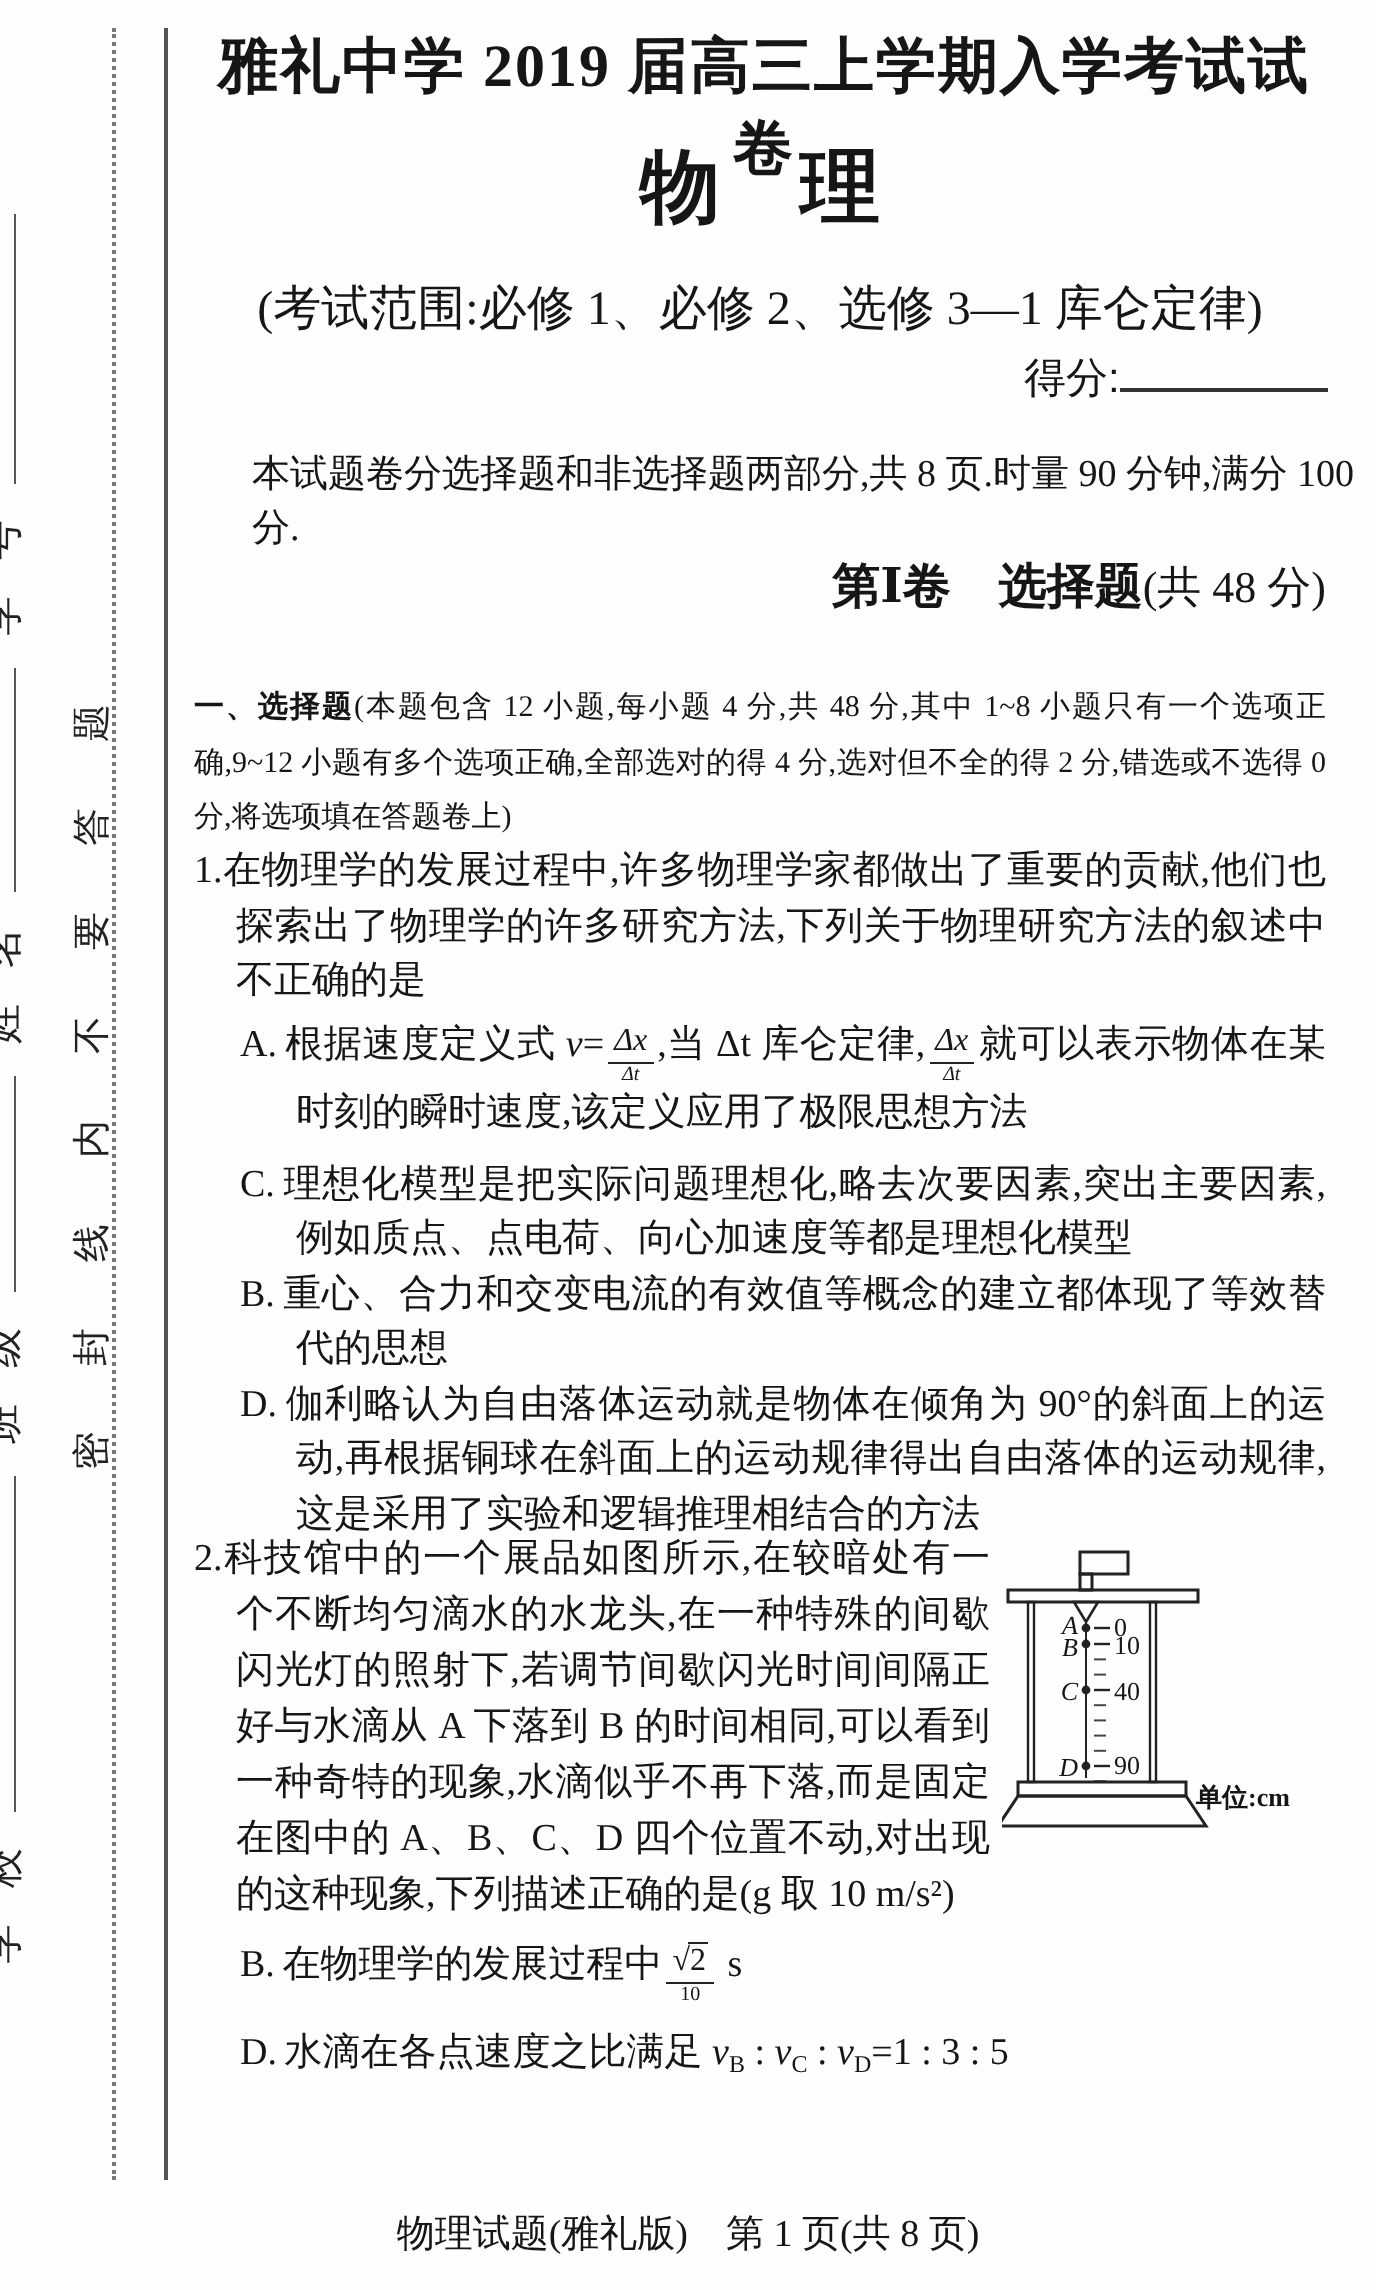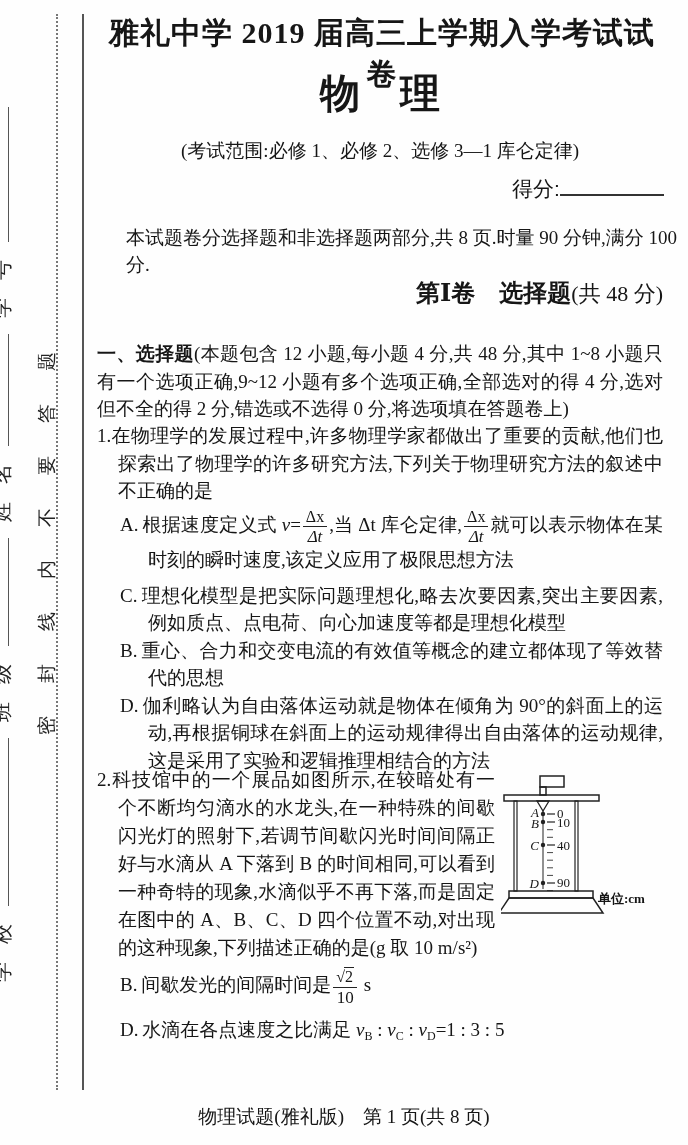--- a/index.html
+++ b/index.html
@@ -29,39 +29,39 @@
   
   .title {
     position:absolute; top:13px; left:104px; width:556px; text-align:center;
     font-size:30px; font-weight:bold; letter-spacing:1px;
     font-family:"Liberation Serif","DejaVu Serif",serif;
   }
   .subject {
     position:absolute; top:66px; left:97px; width:566px; text-align:center;
     font-size:40px; font-weight:bold; font-family:"Liberation Sans","DejaVu Sans",sans-serif;
   }
-  .scope { position:absolute; top:138px; left:97px; width:566px; text-align:center; font-size:19px; }
+  .scope { position:absolute; top:138px; left:97px; width:566px; text-align:center; font-size:24px; }
   .score { position:absolute; top:175px; left:512px; font-size:21px; font-weight:normal;
            font-family:"Liberation Sans","DejaVu Sans",sans-serif; }
   .score .score-line { display:inline-block; width:104px; height:2px; border-bottom:2px solid #333; vertical-align:baseline; }
   
   .intro { position:absolute; top:224px; left:126px; width:552px; font-size:19px; line-height:27px; }
   .section-heading { position:absolute; top:277px; left:97px; width:566px; text-align:right; font-size:24px; font-weight:bold; }
   .section-heading .paren { font-weight:normal; font-size:22px; }
-  .instructions { position:absolute; top:340px; left:97px; width:566px; font-size:19px; line-height:27.5px; text-align:justify; }
+  .instructions { position:absolute; top:340px; left:97px; width:566px; font-size:15px; line-height:27.5px; text-align:justify; }
   .instructions .lead { font-weight:bold; font-family:"Liberation Sans","DejaVu Sans",sans-serif; }
   .q1 { position:absolute; top:422px; left:97px; width:566px; font-size:19px; line-height:27.5px; text-align:justify; }
   .q-stem { padding-left:21px; text-indent:-21px; }
   .opt { margin-left:23px; padding-left:28px; text-indent:-28px; }
   .q1 .opt-a { margin-top:4px; margin-bottom:8px; }
   i { font-family:"Liberation Serif","DejaVu Serif",serif; }
   sub { font-size:12px; vertical-align:-4px; }
   .frac { display:inline-block; vertical-align:-12px; text-align:center; line-height:1.05; margin:0 2px; text-indent:0; }
-  .frac .num { display:block; padding:0 3px 1px; border-bottom:1.2px solid #222; font-size:16px; }
-  .frac .den { display:block; padding-top:1px; font-size:17px; font-style:italic; }
+  .frac .num { display:block; padding:0 3px 1px; border-bottom:1.2px solid #222; font-size:16px; font-style:italic; }
+  .frac .den { display:block; padding-top:1px; font-size:10px; font-style:italic; }
   .frac .radical { font-style:normal; margin-right:-1px; }
   .frac .radicand { border-top:1.2px solid #222; padding:0 1px; }
   .frac.upright .num, .frac.upright .den { font-style:normal; }
   
   .q2 { position:absolute; top:766px; left:97px; width:566px; font-size:19px; line-height:28px; text-align:justify; }
   .q2 .fig { float:right; width:162px; height:170px; margin:0 0 0 6px; }
   .q2opts { position:absolute; top:962px; left:120px; width:545px; font-size:19px; line-height:27px; }
   .q2opts .o { margin-bottom:3px; }
   .q2opts .o-b { margin:7px 0 9px; }
   .footer { position:absolute; top:1104px; left:0; width:688px; text-align:center; font-size:19px; }
@@ -180,21 +180,21 @@
         <text x="103" y="137" font-size="13" font-weight="bold">单位:cm</text>
       </svg>
     </div>
     <div class="q-stem">
       <span>2.</span><span>科技馆中的一个展品如图所示,在较暗处有一个不断均匀滴水的水龙头,在一种特殊的间歇闪光灯的照射下,若调节间歇闪光时间间隔正好与水滴从 A 下落到 B 的时间相同,可以看到一种奇特的现象,水滴似乎不再下落,而是固定在图中的 A、B、C、D 四个位置不动,对出现的这种现象,下列描述正确的是(g 取 10 m/s²)</span>
     </div>
   </div>
 
   <div class="q2opts">
     <div class="o o-b">
-      <span>B.</span> <span>间歇发光的间隔时间是</span><span class="frac upright"><span class="num"><span class="radical">√</span><span class="radicand">2</span></span><span class="den">10</span></span><span> s</span>
+      <span>B.</span> <span>在物理学的发展过程中</span><span class="frac upright"><span class="num"><span class="radical">√</span><span class="radicand">2</span></span><span class="den">10</span></span><span> s</span>
     </div>
     <div class="o">
       <span>D.</span> <span>水滴在各点速度之比满足 </span><i>v</i><sub>B</sub><span> : </span><i>v</i><sub>C</sub><span> : </span><i>v</i><sub>D</sub><span>=1 : 3 : 5</span>
     </div>
   </div>
 
   <div class="footer">物理试题(雅礼版)　第 1 页(共 8 页)</div>
 
 </div>
 

